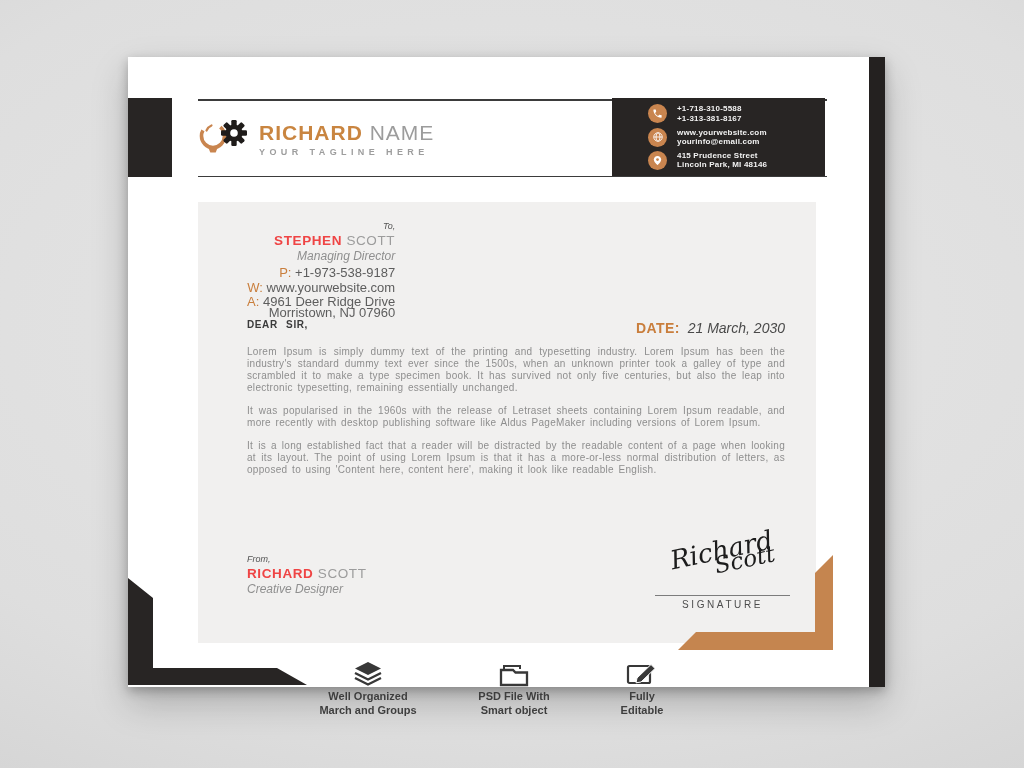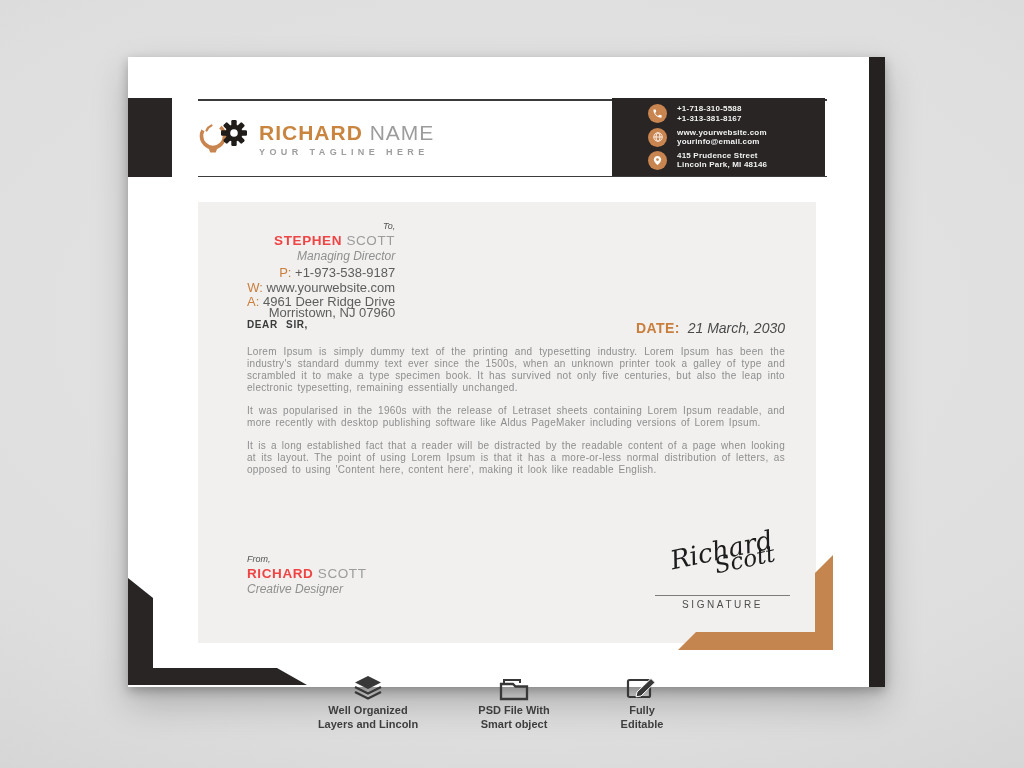--- a/index.html
+++ b/index.html
@@ -55,21 +55,21 @@
   .sig-cap{font-size:10px;letter-spacing:2.6px;color:#4c4c4c;}
 
   
   .corner-black{position:absolute;left:0;top:521px;width:179px;height:107px;background:#282524;
     clip-path:polygon(0 0, 25px 20px, 25px 90px, 149px 90px, 179px 107px, 0 107px);}
   .corner-orange{position:absolute;left:550px;top:498px;width:155px;height:95px;background:#c5854f;
     clip-path:polygon(137px 18px, 155px 0, 155px 95px, 0 95px, 18px 77px, 137px 77px);}
   .right-band{position:absolute;left:741px;top:0;width:16px;height:630px;background:#242120;}
 
   
-  .features{position:absolute;left:300px;top:675px;width:392px;display:flex;justify-content:space-between;}
+  .features{position:absolute;left:300px;top:661px;width:392px;display:flex;justify-content:space-between;}
   .feat{text-align:center;}
   .feat.f1{width:136px;} .feat.f2{width:100px;} .feat.f3{width:136px;}
   .feat .fi{height:26px;display:flex;align-items:flex-end;justify-content:center;}
   .feat .t{font-size:11px;font-weight:bold;color:#3e3e3e;line-height:13.5px;margin-top:3px;}
 </style>
 </head>
 <body>
 
 <div class="stage">
 
@@ -211,21 +211,21 @@
   <div class="features">
     <div class="feat f1">
       <div class="fi">
         <svg width="34" height="26" viewBox="0 0 34 26">
           <path d="M17 1 L30 7.5 17 14 4 7.5 Z" fill="#383838"></path>
           <path d="M4 12 L17 18.5 30 12" fill="none" stroke="#383838" stroke-width="2.4"></path>
           <path d="M4 17 L17 23.5 30 17" fill="none" stroke="#383838" stroke-width="2.4"></path>
         </svg>
       </div>
       <div class="t">Well Organized</div>
-      <div class="t" style="margin-top:0;">Layers and Lincoln</div>
+      <div class="t" style="margin-top:0;">March and Groups</div>
     </div>
     <div class="feat f3">
       <div class="fi">
         <svg width="32" height="26" viewBox="0 0 32 26">
           <path d="M6 8 V5 h16 v3" fill="none" stroke="#383838" stroke-width="2"></path>
           <path d="M3 9 h12 l2.5 2.5 H29 V24 H3 Z" fill="none" stroke="#383838" stroke-width="2.3"></path>
         </svg>
       </div>
       <div class="t">PSD File With</div>
       <div class="t" style="margin-top:0;">Smart object</div>

